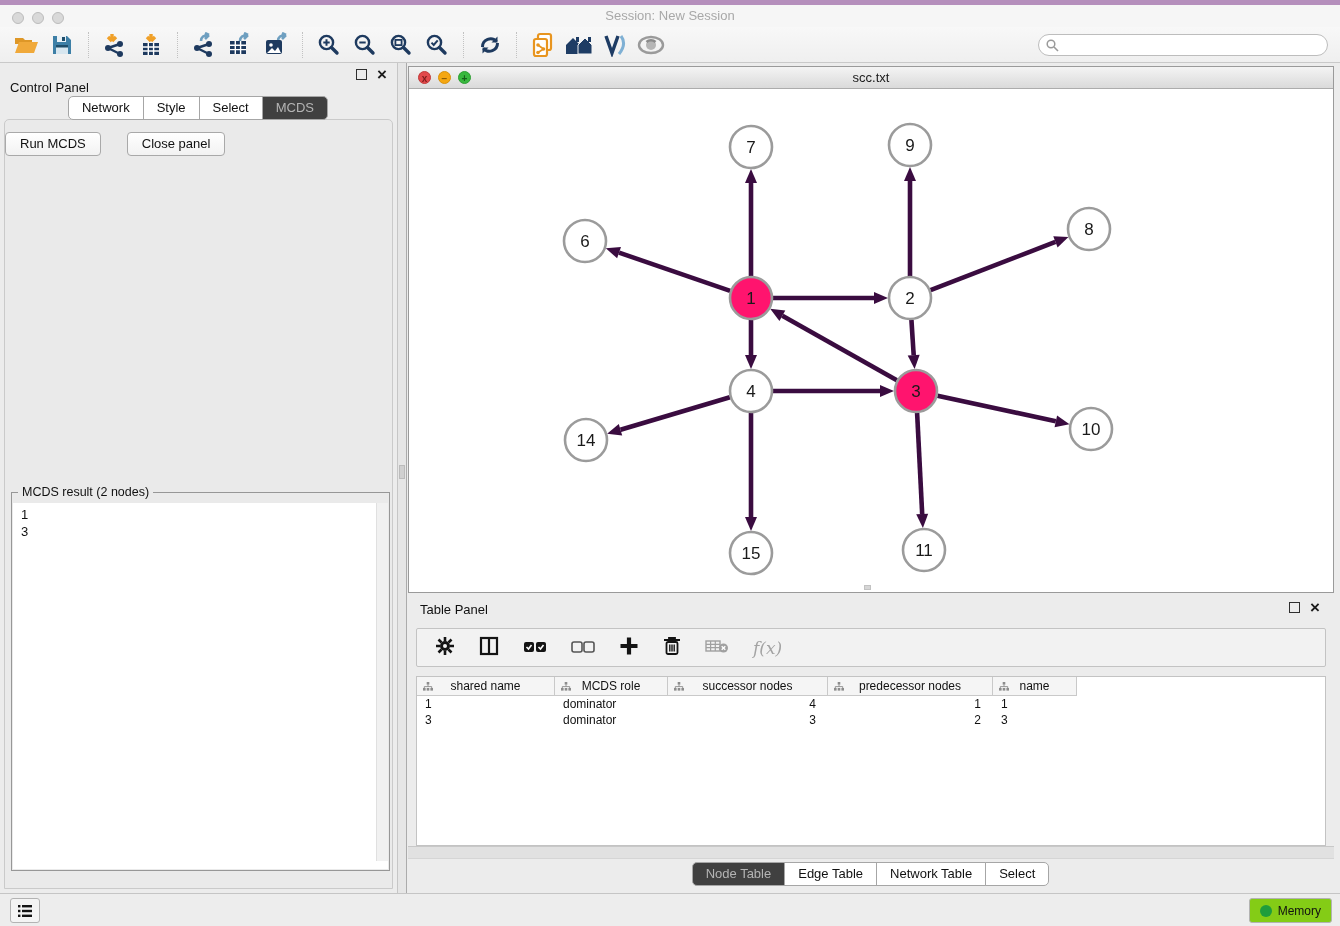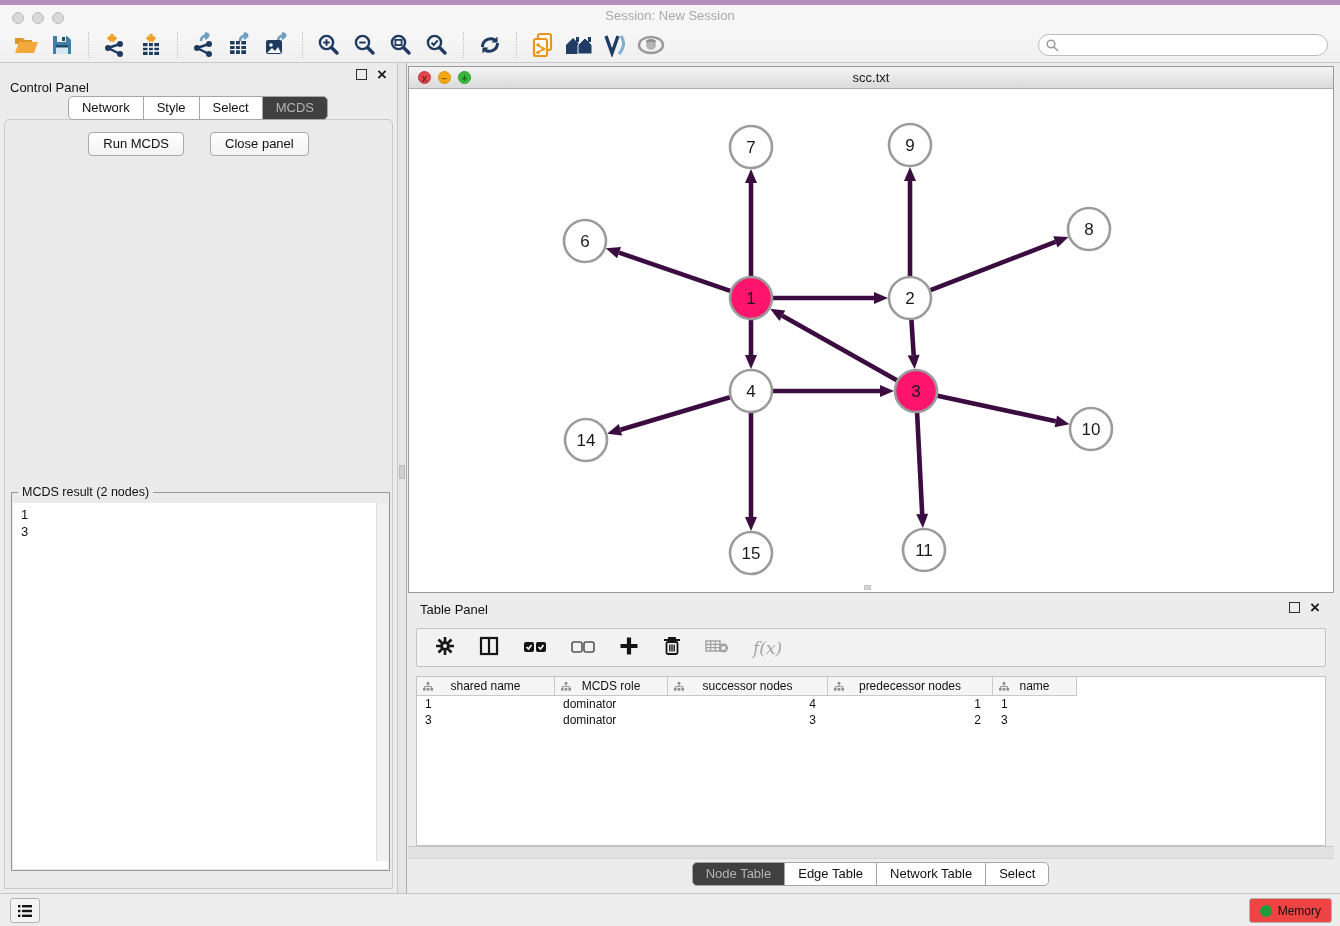--- a/index.html
+++ b/index.html
@@ -33,21 +33,21 @@
   .tab:first-child { border-radius:5px 0 0 5px; }
   .tab:last-child { border-radius:0 5px 5px 0; }
   .tab.active { background:#404040; color:#B4B4B4; }
   #cp-body { position:absolute; left:4px; right:4px; top:56px; bottom:4px; background:#EAEAEA; border:1px solid #CACACA; border-radius:5px 5px 0 0; }
   #opt-label { margin-top:22px; text-align:center; font-size:13px; color:#111; }
   #criterion-select { position:relative; margin:11px auto 0; width:310px; height:23px; background:linear-gradient(#FFFFFF,#F4F4F4); border:1px solid #B3B3B3; border-radius:4px; font-size:13px; color:#111; line-height:21px; padding-left:10px; }
   #criterion-select .stepper { position:absolute; right:7px; top:4px; }
   #criterion-select .stepper div { width:0; height:0; border-left:4px solid transparent; border-right:4px solid transparent; }
   #criterion-select .up { border-bottom:5px solid #4A4A4A; margin-bottom:3px; }
   #criterion-select .down { border-top:5px solid #4A4A4A; }
-  #cp-buttons { margin-top:12px; display:flex; justify-content:center; gap:26px; }
+  #cp-buttons { margin-top:12px; display:flex; justify-content:flex-start; gap:26px; }
   .cbtn { background:linear-gradient(#FFFFFF,#F2F2F2); border:1px solid #A9A9A9; border-radius:4px; font-size:13px; color:#111; padding:3px 14px 4px; }
   #result-box { position:absolute; left:6px; right:2px; top:372px; bottom:17px; border:1px solid #979797; background:#EAEAEA; }
   #result-legend { position:absolute; top:-8px; left:6px; background:#EAEAEA; padding:0 4px; font-size:12.5px; color:#111; }
   #result-inner { position:absolute; left:1px; right:1px; top:10px; bottom:1px; background:#fff; }
   #result-lines { padding:3px 8px; font-size:13px; line-height:17px; color:#111; }
   #result-scroll { position:absolute; right:0; top:0; bottom:8px; width:12px; background:#F1F1F1; border-left:1px solid #E0E0E0; }
 
   
   #v-divider { left:397px; top:63px; width:10px; height:830px; background:#E6E6E6; border-left:1px solid #C6C6C6; border-right:1px solid #ABABAB; }
   #v-handle { position:absolute; left:1px; top:402px; width:6px; height:14px; background:#D0D0D0; border:1px solid #BBB; }
@@ -78,21 +78,21 @@
   .th svg { position:absolute; left:6px; top:5px; }
   .tr { display:flex; height:16px; }
   .td { font-size:12px; color:#111; line-height:16px; padding:0 8px; white-space:nowrap; overflow:hidden; }
   .td.r { text-align:right; padding-right:12px; }
   #tp-band { position:absolute; left:0; top:250px; width:926px; height:13px; background:#E1E1E1; border-top:1px solid #C8C8C8; border-bottom:1px solid #D5D5D5; }
   #tp-tabs { position:absolute; left:0; top:266px; width:926px; display:flex; justify-content:center; }
 
   
   #statusbar { left:0; top:893px; width:1340px; height:33px; background:#EDEDED; border-top:1px solid #C5C5C5; }
   #list-btn { position:absolute; left:10px; top:4px; width:30px; height:25px; background:#F4F4F4; border:1px solid #B3B3B3; border-radius:3px; display:flex; align-items:center; justify-content:center; }
-  #memory-btn { position:absolute; right:8px; top:4px; height:25px; background:#ef4444; border:1px solid #B3B3B3; border-radius:3px; display:flex; align-items:center; gap:6px; padding:0 10px; font-size:12px; color:#111; }
+  #memory-btn { position:absolute; right:8px; top:4px; height:25px; background:#84cc16; border:1px solid #B3B3B3; border-radius:3px; display:flex; align-items:center; gap:6px; padding:0 10px; font-size:12px; color:#111; }
   #memory-dot { width:12px; height:12px; border-radius:50%; background:#1F9D3C; }
   .fx { font-family:"DejaVu Serif", serif; font-style:italic; font-size:17px; color:#A3A3A3; }
 </style>
 </head>
 <body>
 
 <div id="top-strip" class="abs"></div>
 <div id="titlebar" class="abs">
   <span class="lights">
     <span class="tl-dot"></span><span class="tl-dot"></span><span class="tl-dot"></span>

